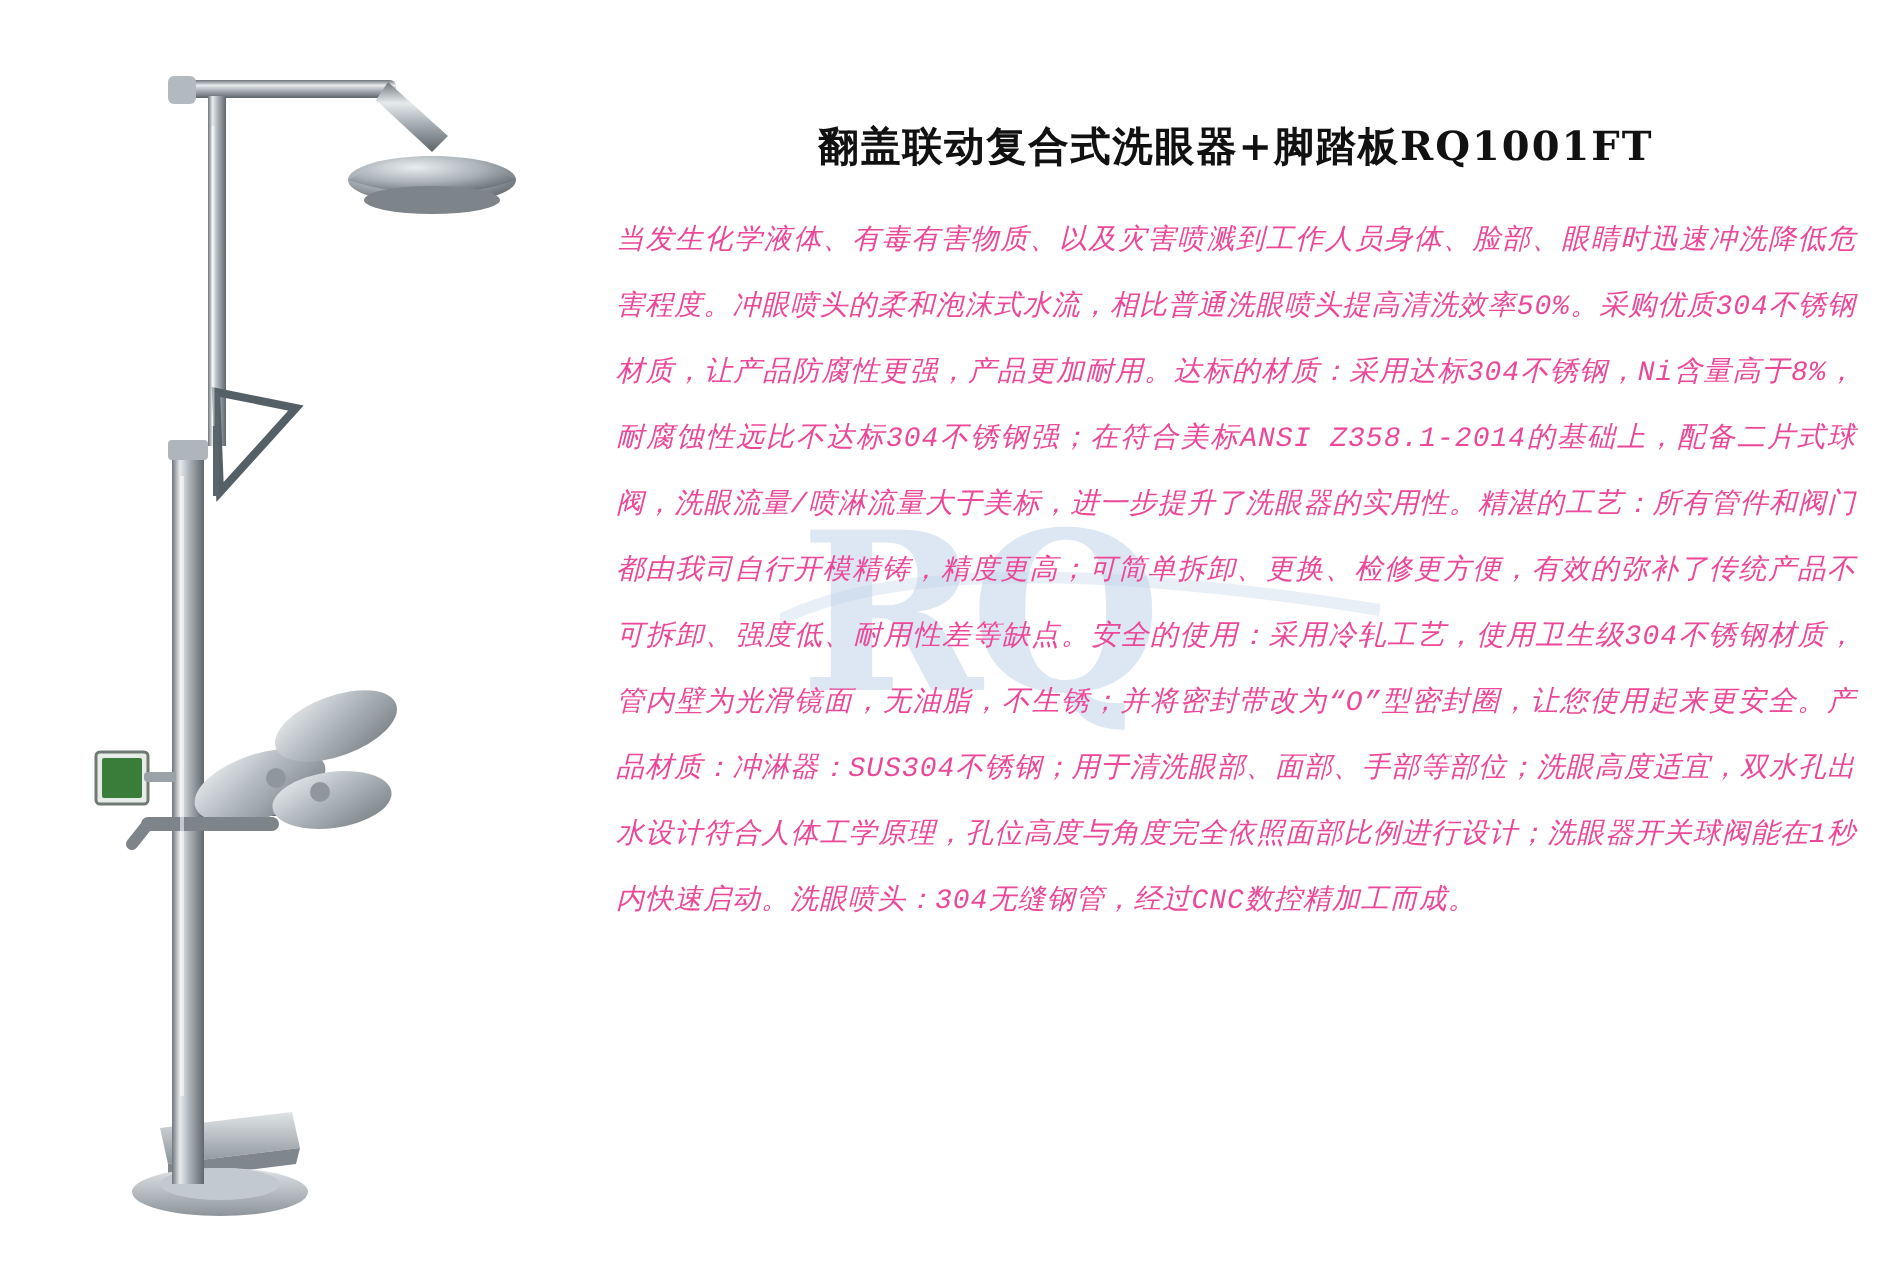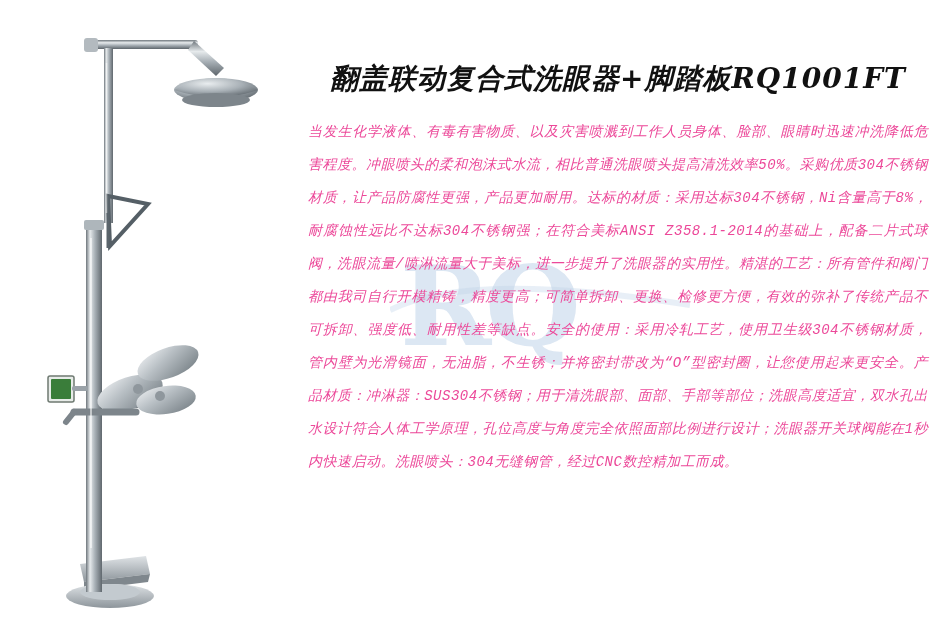--- a/index.html
+++ b/index.html
@@ -45,28 +45,27 @@
 
   
   .content {
     position: absolute;
     left: 308px;
     top: 60px;
     width: 620px;
   }
   .title {
     font-family: "DejaVu Serif", serif;
-    font-size: 28px;
+    font-size: 20px;
     font-weight: bold;
     color: #111111;
     text-align: center;
     letter-spacing: 1px;
     margin: 0 0 18px 0;
     white-space: nowrap;
-    font-style: italic;
   }
   .body-text {
     font-family: Liberation Mono, monospace;
     font-size: 14px;
     line-height: 33px;
     color: #ec4899;
     text-align: justify;
     text-justify: inter-character;
     font-style: italic;
     letter-spacing: 0.5px;

